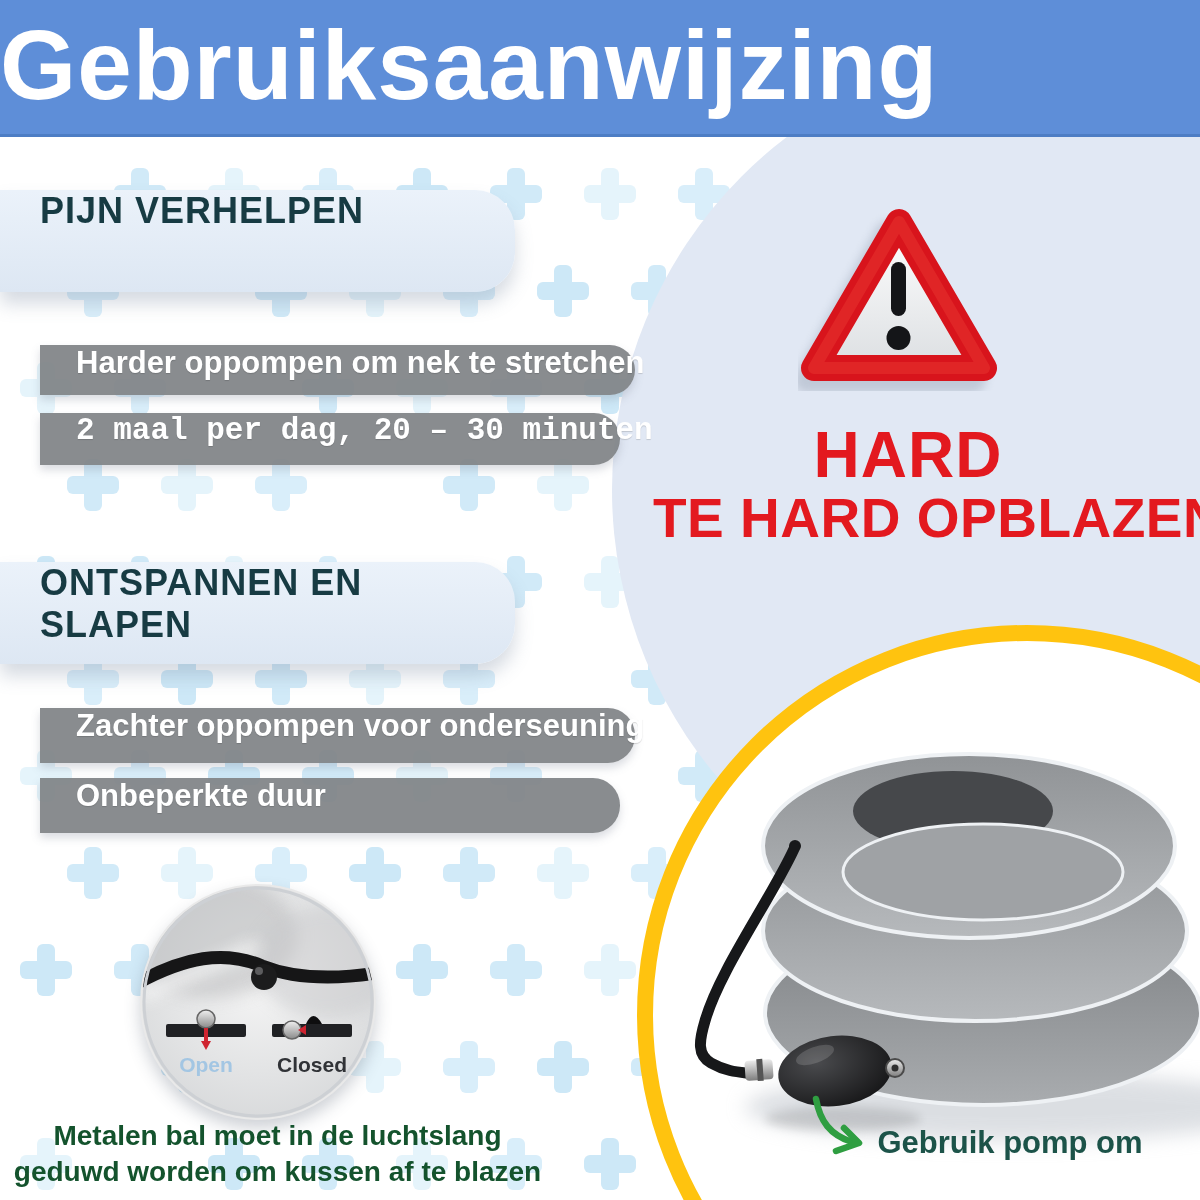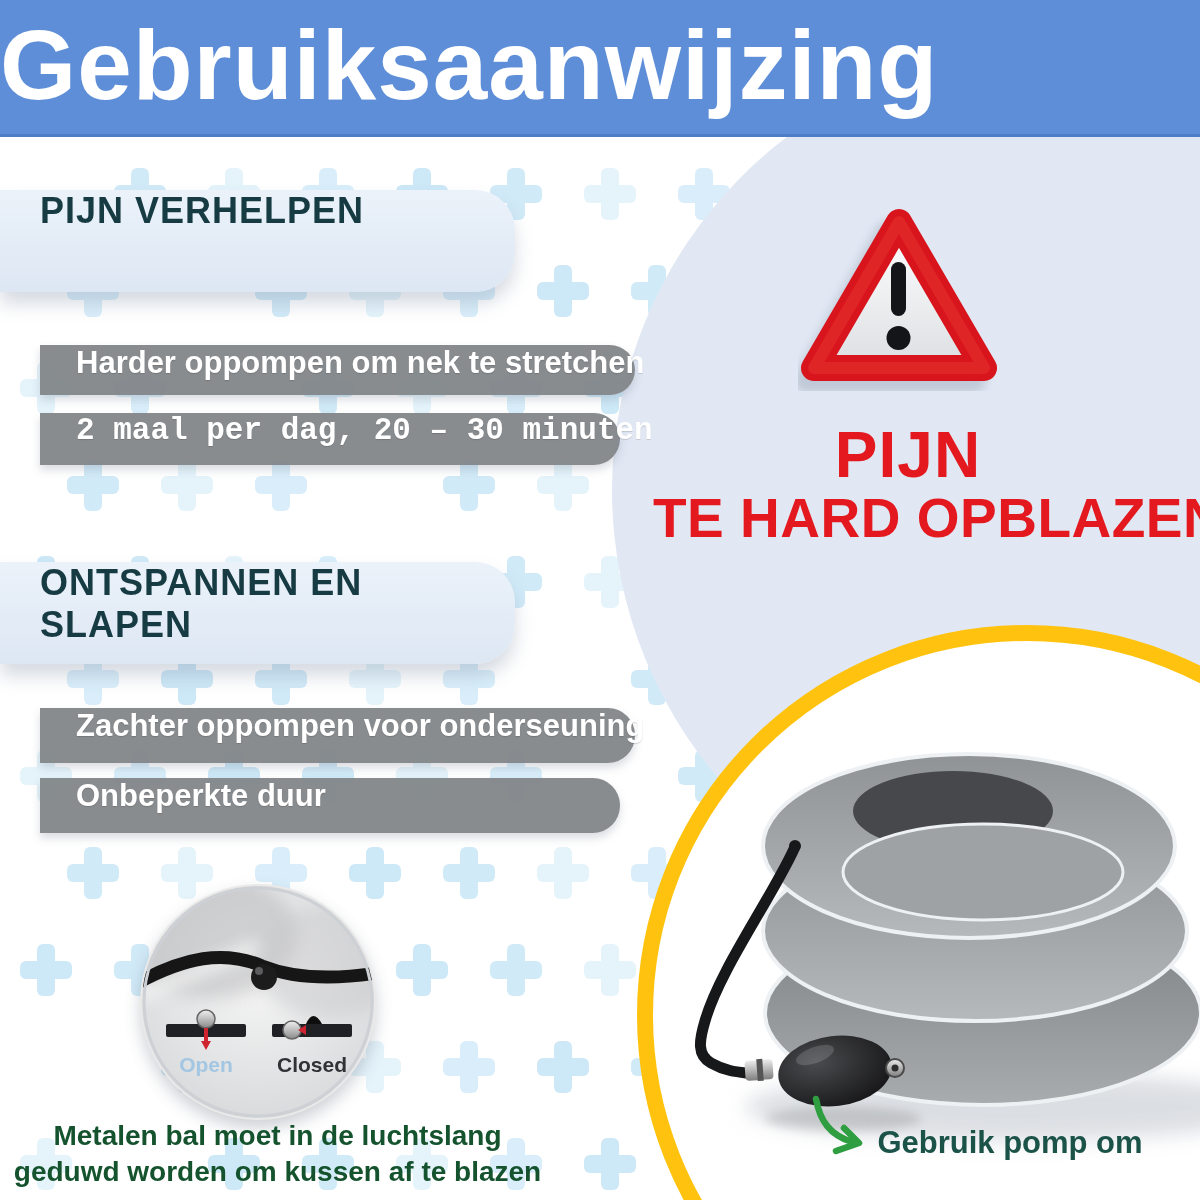--- a/index.html
+++ b/index.html
@@ -234,21 +234,21 @@
         <stop offset="0" stop-color="#ffffff"></stop>
           <stop offset="1" stop-color="#dcdfe2"></stop>
       </linearGradient>
     </defs>
     <path d="M95 20 L180 166 L14 166 Z" fill="none" stroke="#9aa4b5" stroke-width="26" stroke-linejoin="round" opacity="0.45" filter="url(#soft)" transform="translate(-5,8)"></path>
     <path d="M101 16 L186 162 L16 162 Z" fill="url(#triFace)" stroke="#d8141c" stroke-width="26" stroke-linejoin="round"></path>
     <path d="M101 16 L186 162 L16 162 Z" fill="none" stroke="#f04438" stroke-width="12" stroke-linejoin="round" opacity="0.35"></path>
     <rect x="93" y="56" width="15" height="54" rx="7.5" fill="#141518"></rect>
     <circle cx="100.5" cy="132" r="12" fill="#141518"></circle>
   </svg>
-  <div class="warn-line1">PIJN</div>
+  <div class="warn-line1">HARD</div>
   <div class="warn-line2">TE HARD OPBLAZEN</div>
 
   <div class="product-circle">
     <svg width="748" height="748" viewBox="0 0 748 748">
       <defs>
         <linearGradient id="ringA" x1="0" y1="0" x2="0" y2="1">
           <stop offset="0" stop-color="#7f8285"></stop>
             <stop offset="1" stop-color="#a9acaf"></stop>
         </linearGradient>
         <linearGradient id="ringB" x1="0" y1="0" x2="0" y2="1">

